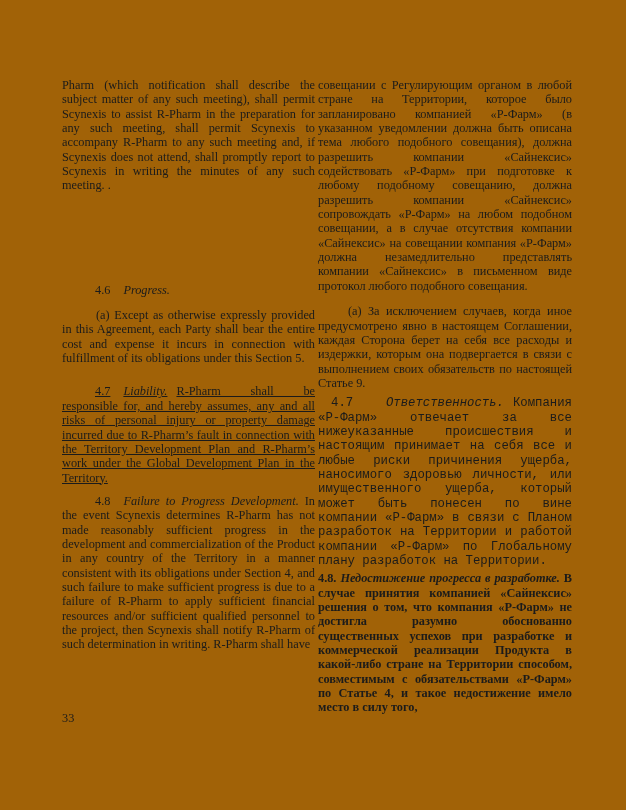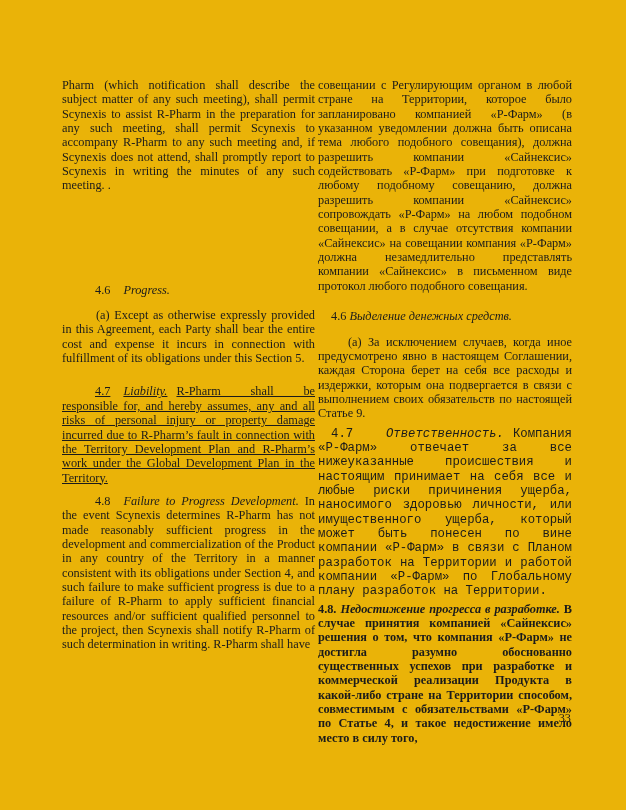--- a/index.html
+++ b/index.html
@@ -1,17 +1,17 @@
 <!DOCTYPE html>
 <html><head>
 <meta charset="utf-8">
 <style>
   html, body { margin:0; padding:0; background:#ffffff; }
   .page {
-    position:relative; width:626px; height:810px; background:#eab308;
+    position:relative; width:626px; height:810px; background:#a16207;
     font-family:"Liberation Serif","DejaVu Serif",serif; color:#1b1b1b;
     overflow:hidden;
   }
   .col {
     position:absolute; top:78px; text-align:justify;
     font-size:12.3px; line-height:14.35px;
   }
   .col-left  { left:62px;  width:253px; }
   .col-right { left:318px; width:254px; }
   .col p { margin:0; padding:0; }
@@ -29,21 +29,21 @@
   .mt-90 { margin-top:90px !important; }
   .mt-19 { margin-top:19px !important;text-decoration:underline; }
   .mt-16 { margin-top:16px !important; }
   .mt-11 { margin-top:11px !important; }
   .mt-9  { margin-top:9px  !important; }
   .mt-6  { margin-top:6px  !important;font-family:Liberation Mono, monospace; }
   .mt-3  { margin-top:3px  !important; }
 
   .pagenum {
     position:absolute; top:711px; left:62px; width:509px;
-    text-align:right; font-size:12.3px;
+    text-align:left; font-size:12.3px;
   }
   .footnote {
     position:absolute; top:737px; left:62px; width:509px;
     font-size:10.9px; line-height:13.8px; text-align:justify;
   }
 </style>
 </head>
 <body>
 
 <div class="page">
@@ -56,21 +56,20 @@
     <p class="para-a mt-11">(a) Except as otherwise expressly provided in this Agreement, each Party shall bear the entire cost and expense it incurs in connection with fulfillment of its obligations under this Section 5.</p>
 
     <p class="sec mt-19"><span>4.7</span><span class="tab"></span><span class="it">Liability.</span><span class="gap"></span><span>R-Pharm shall be responsible for, and hereby assumes, any and all risks of personal injury or property damage incurred due to R-Pharm’s fault in connection with the Territory Development Plan and R-Pharm’s work under the Global Development Plan in the Territory.</span></p>
 
     <p class="sec mt-9"><span>4.8</span><span class="tab"></span><span class="it">Failure to Progress Development.</span> <span>In the event Scynexis determines R-Pharm has not made reasonably sufficient progress in the development and commercialization of the Product in any country of the Territory in a manner consistent with its obligations under Section 4, and such failure to make sufficient progress is due to a failure of R-Pharm to apply sufficient financial resources and/or sufficient qualified personnel to the project, then Scynexis shall notify R-Pharm of such determination in writing.  R-Pharm shall have</span></p>
   </div>
 
   <div class="col col-right">
     <p>совещании с Регулирующим органом в любой стране на Территории, которое было запланировано компанией «Р-Фарм» (в указанном уведомлении должна быть описана тема любого подобного совещания), должна разрешить компании «Сайнексис» содействовать «Р-Фарм» при подготовке к любому подобному совещанию, должна разрешить компании «Сайнексис» сопровождать «Р-Фарм» на любом подобном совещании, а в случае отсутствия компании «Сайнексис» на совещании компания «Р-Фарм» должна незамедлительно представлять компании «Сайнексис» в письменном виде протокол любого подобного совещания.</p>
 
-    <p class="sec mt-16"><span>4.6</span> <span class="it">Выделение денежных средств.</span></p>
 
     <p class="para-a mt-11">(a) За исключением случаев, когда иное предусмотрено явно в настоящем Соглашении, каждая Сторона берет на себя все расходы и издержки, которым она подвергается в связи с выполнением своих обязательств по настоящей Статье 9.</p>
 
     <p class="sec mt-6"><span>4.7</span> <span class="it">Ответственность.</span><span class="gap"></span><span>Компания «Р-Фарм» отвечает за все нижеуказанные происшествия и настоящим принимает на себя все и любые риски причинения ущерба, наносимого здоровью личности, или имущественного ущерба, который может быть понесен по вине компании «Р-Фарм» в связи с Планом разработок на Территории и работой компании «Р-Фарм» по Глобальному плану разработок на Территории.</span></p>
 
     <p class="sec-flush mt-3"><span>4.8.</span> <span class="it">Недостижение прогресса в разработке.</span> <span>В случае принятия компанией «Сайнексис» решения о том, что компания «Р-Фарм» не достигла разумно обоснованно существенных успехов при разработке и коммерческой реализации Продукта в какой-либо стране на Территории способом, совместимым с обязательствами «Р-Фарм» по Статье 4, и такое недостижение имело место в силу того,</span></p>
   </div>
 
   <div class="pagenum">33</div>
 

